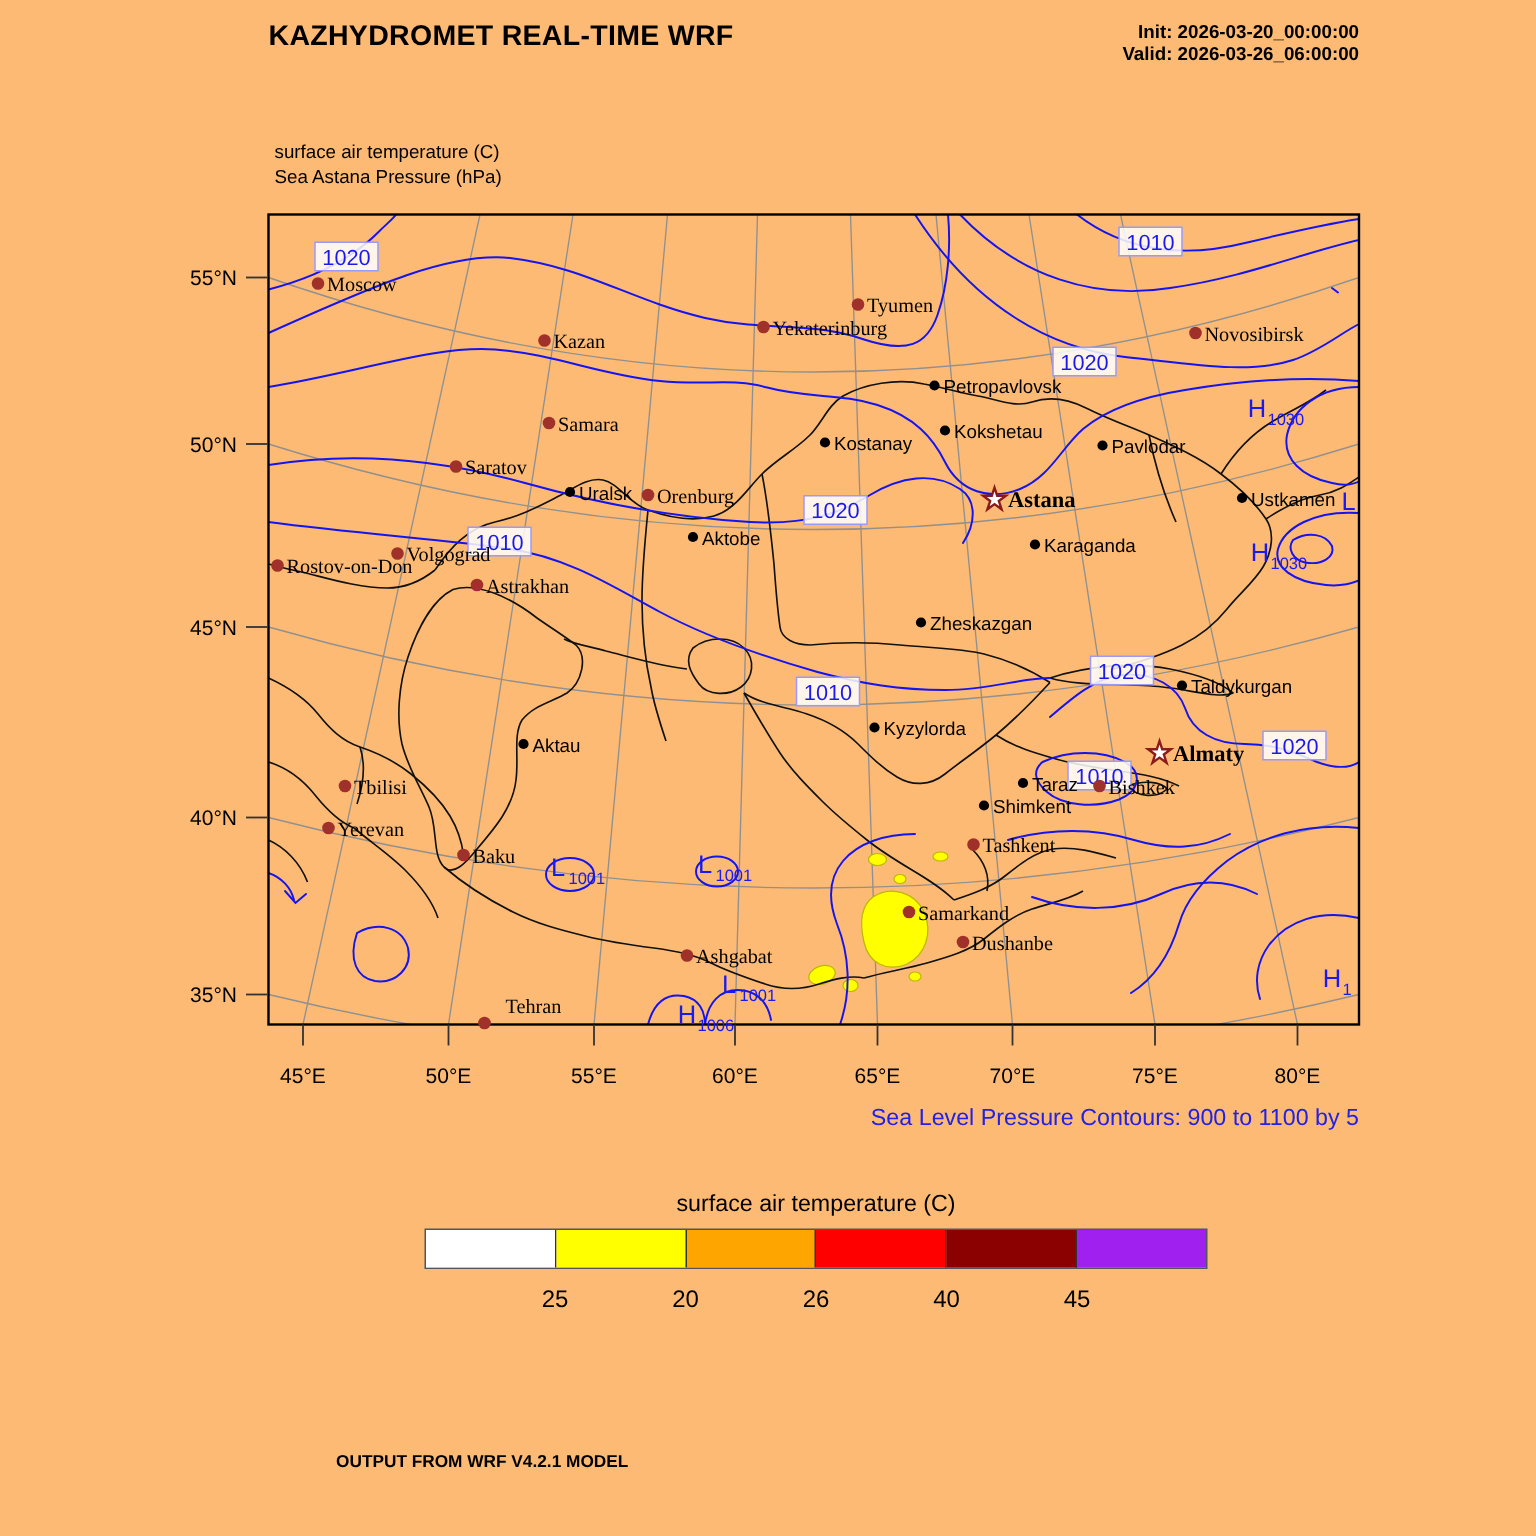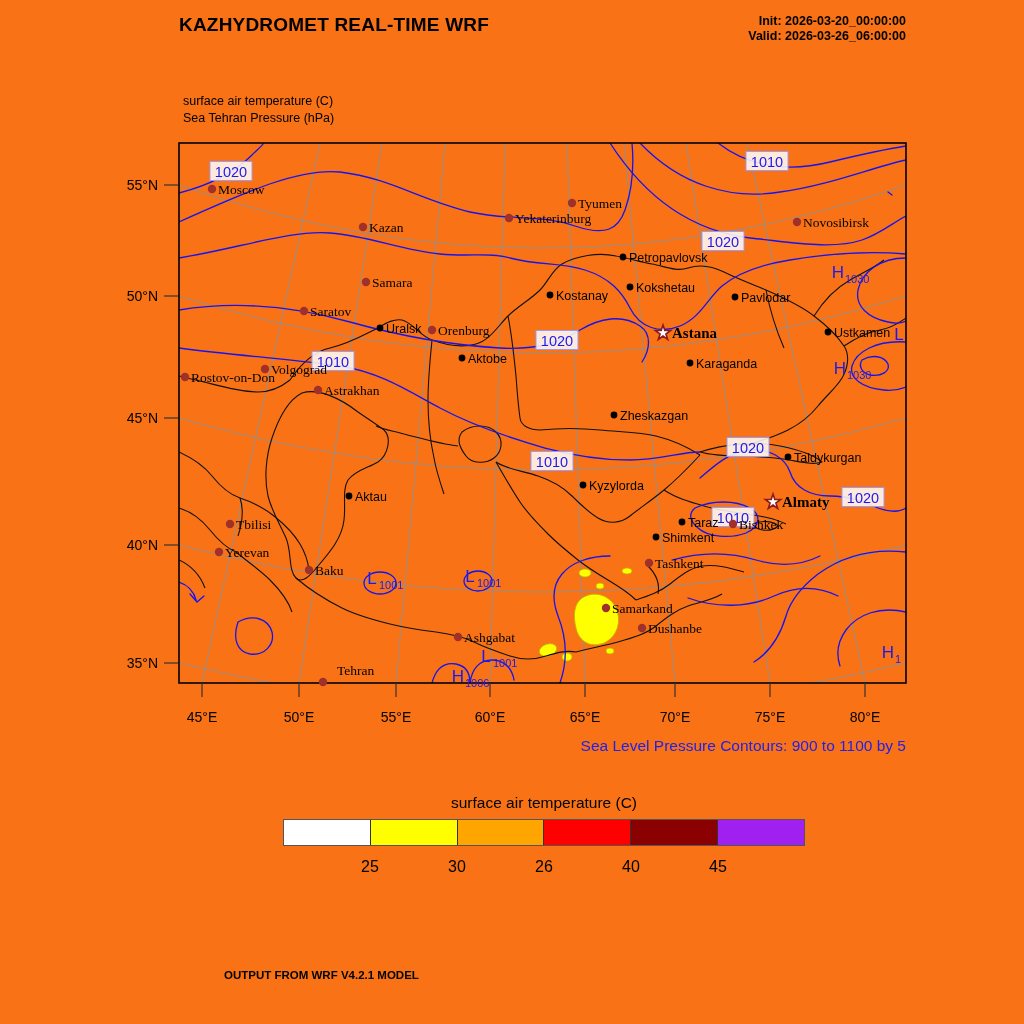--- a/index.html
+++ b/index.html
@@ -1,16 +1,16 @@
 <!DOCTYPE html>
 <html><head>
 <meta charset="utf-8">
 <style>
   html,body{margin:0;padding:0;background:#fff;}
-  .page{position:relative;width:1024px;height:1024px;background:#f97316;overflow:hidden;
+  .page{position:relative;width:1024px;height:1024px;background:#fdba74;overflow:hidden;
         font-family:"Liberation Sans","DejaVu Sans",sans-serif;color:#000;}
   .abs{position:absolute;}
   #main-title{left:179px;top:14px;font-size:19px;font-weight:bold;letter-spacing:0.2px;}
   #init-label{right:118px;top:14px;font-size:12.5px;font-weight:bold;text-align:left;}
   #valid-label{right:118px;top:29px;font-size:12.5px;font-weight:bold;text-align:center;}
   #subtitle1{left:183px;top:94px;font-size:12.5px;}
   #subtitle2{left:183px;top:111px;font-size:12.5px;}
   #slp-caption{right:118px;top:737px;font-size:15.5px;color:#2121e8;text-align:right;margin-left:15px;}
   #cbar-title{left:283px;width:522px;top:794px;font-size:15.5px;text-align:center;}
   #colorbar{left:283px;top:819px;width:522px;height:27px;display:flex;border:1px solid #555;box-sizing:border-box;}
@@ -23,21 +23,21 @@
 </style>
 </head>
 <body>
 
 <div class="page">
 
   <div class="abs" id="main-title">KAZHYDROMET REAL-TIME WRF</div>
   <div class="abs" id="init-label">Init: 2026-03-20_00:00:00</div>
   <div class="abs" id="valid-label">Valid: 2026-03-26_06:00:00</div>
   <div class="abs" id="subtitle1">surface air temperature   (C)</div>
-  <div class="abs" id="subtitle2">Sea Tehran Pressure   (hPa)</div>
+  <div class="abs" id="subtitle2">Sea Astana Pressure   (hPa)</div>
 
   <svg class="abs" style="left:0;top:0;" width="1024" height="1024" viewBox="0 0 1024 1024">
     <defs>
       <clipPath id="mapclip">
           <rect x="179" y="143" width="727" height="540"></rect>
         </clipPath>
     </defs>
 
     <g clip-path="url(#mapclip)" stroke="#909090" stroke-width="0.9" fill="none">
       <path d="M 179,185 Q 542,311 906,185"></path>
@@ -407,20 +407,20 @@
   <div class="abs" id="colorbar">
       <div class="seg" style="background: rgb(255, 255, 255);"></div>
       <div class="seg" style="background: rgb(255, 255, 0);"></div>
       <div class="seg" style="background: rgb(255, 165, 0);"></div>
       <div class="seg" style="background: rgb(255, 0, 0);"></div>
       <div class="seg" style="background: rgb(139, 0, 0);"></div>
       <div class="seg" style="background: rgb(160, 32, 240);"></div>
     </div>
   <div id="cbar-ticks">
       <div class="cbar-tick" style="left: 370px;">25</div>
-      <div class="cbar-tick" style="left: 457px;">30</div>
+      <div class="cbar-tick" style="left: 457px;">20</div>
       <div class="cbar-tick" style="left: 544px;">26</div>
       <div class="cbar-tick" style="left: 631px;">40</div>
       <div class="cbar-tick" style="left: 718px; text-align: center;">45</div>
     </div>
 
   <div class="abs" id="footer1">OUTPUT FROM WRF V4.2.1 MODEL</div>
 </div>
 
 </body></html>

